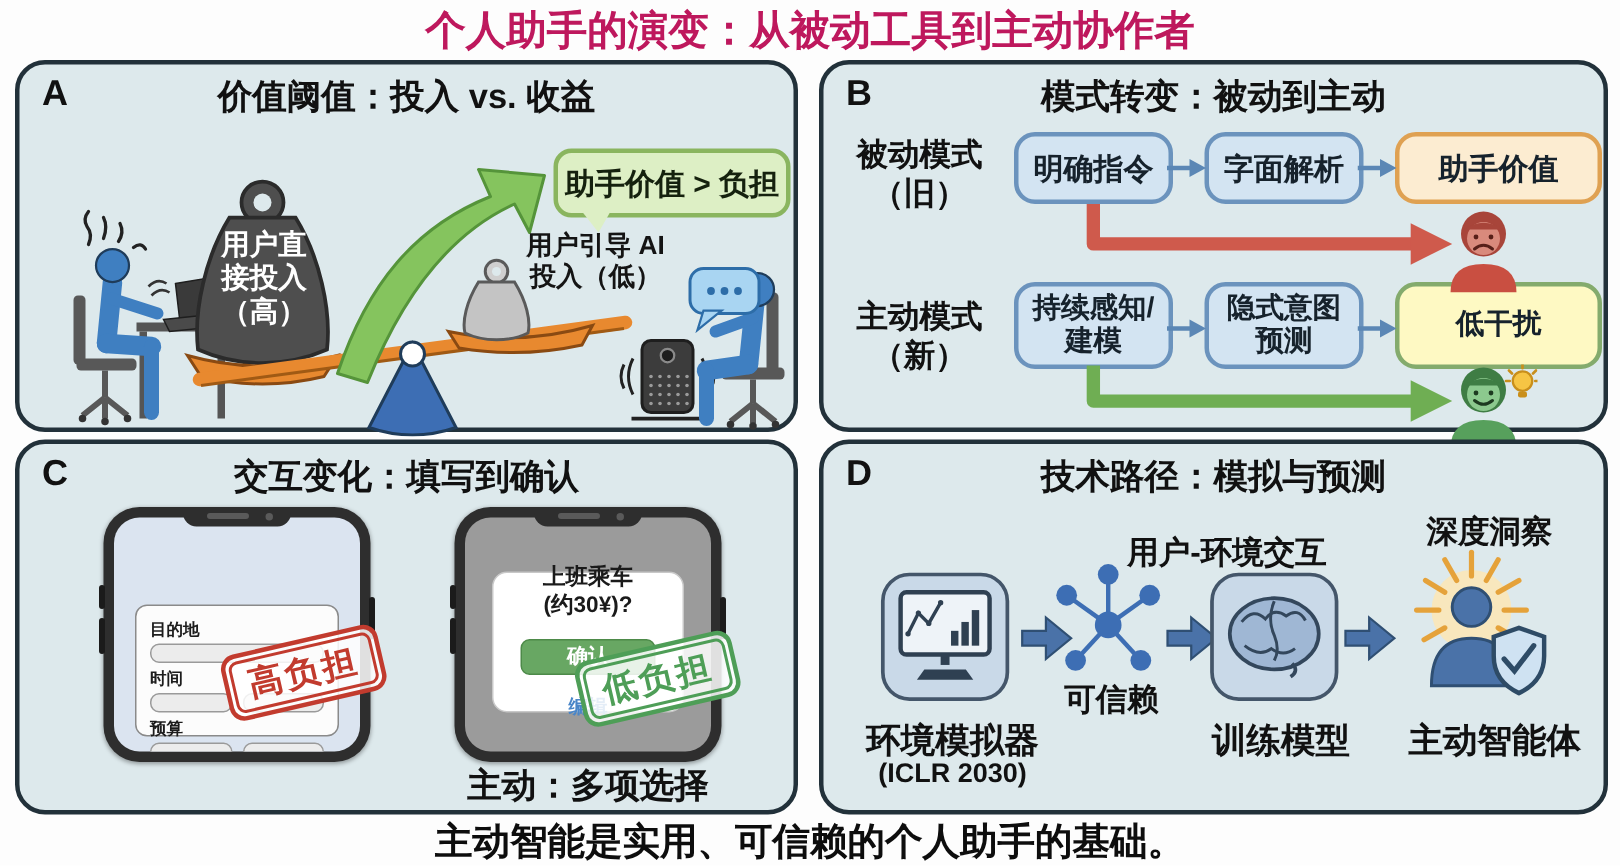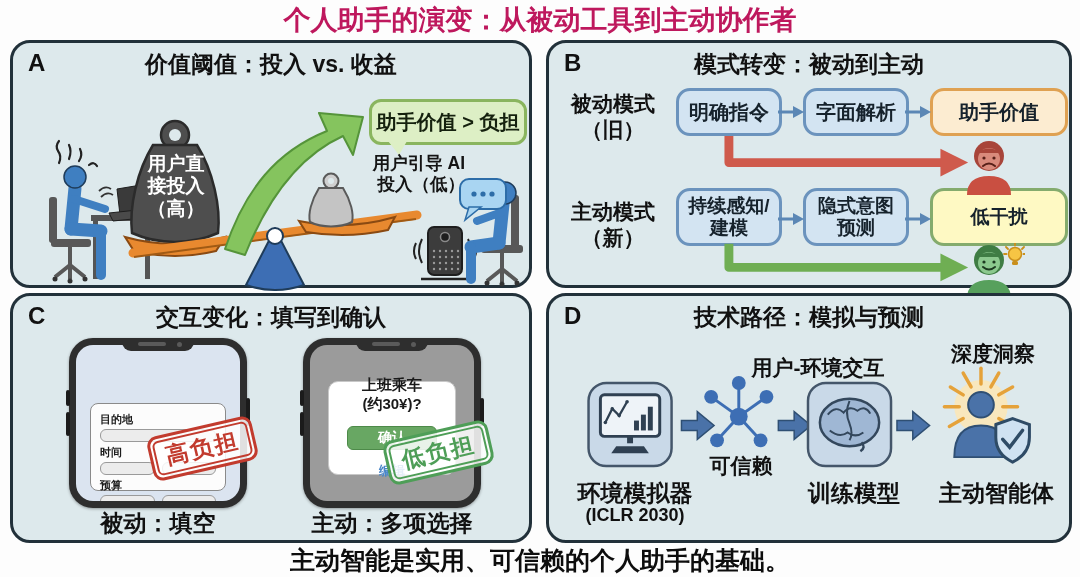--- a/index.html
+++ b/index.html
@@ -27,21 +27,21 @@
   .a-scene { position:absolute; left:0; top:36px; width:522px; height:212px; }
   .a-bubble { position:absolute; left:356px; top:56px; width:158px; height:46px;
     background:#ddefc5; border:3px solid #8ab55f; border-radius:12px;
     display:flex; align-items:center; justify-content:center;
     font-size:20px; font-weight:800; color:#15210e; }
   .a-bubble::after { content:""; position:absolute; left:16px; bottom:-13px;
     width:0; height:0; border-left:11px solid transparent; border-right:8px solid transparent;
     border-top:14px solid #ddefc5; }
   .a-heavy-label { position:absolute; left:120px; top:110px; width:86px; text-align:center;
     color:#ffffff; font-size:19px; font-weight:800; line-height:1.18; }
-  .a-light-label { position:absolute; left:316px; top:110px; width:136px; text-align:right;
+  .a-light-label { position:absolute; left:316px; top:110px; width:136px; text-align:center;
     color:#141414; font-size:17.5px; font-weight:800; line-height:1.2; }
 
   
   .b-row-label { position:absolute; left:4px; width:120px; text-align:center;
     font-size:21px; font-weight:800; line-height:1.25; }
   .b-label-1 { top:48px; } .b-label-2 { top:156px; }
   .b-box { position:absolute; border-radius:14px; border:3px solid #6b93bd; background:#d3e4f2;
     display:flex; align-items:center; justify-content:center; text-align:center;
     font-weight:800; color:#16222c; }
   .b-r1 { top:45px; height:48px; font-size:20px; }
@@ -338,21 +338,20 @@
         </div>
     </div>
 
     <div class="stamp stamp-red">
       <div class="stamp-inner">高负担</div>
     </div>
     <div class="stamp stamp-green">
       <div class="stamp-inner">低负担</div>
     </div>
 
-    <div class="phone-caption caption-left">被动：填空</div>
     <div class="phone-caption caption-right">主动：多项选择</div>
   </div>
 
   <div class="panel" id="panel-d">
     <div class="panel-letter">D</div>
     <div class="panel-title">技术路径：模拟与预测</div>
 
     <svg class="d-icons" viewBox="0 0 526 250">
 
       <g>

